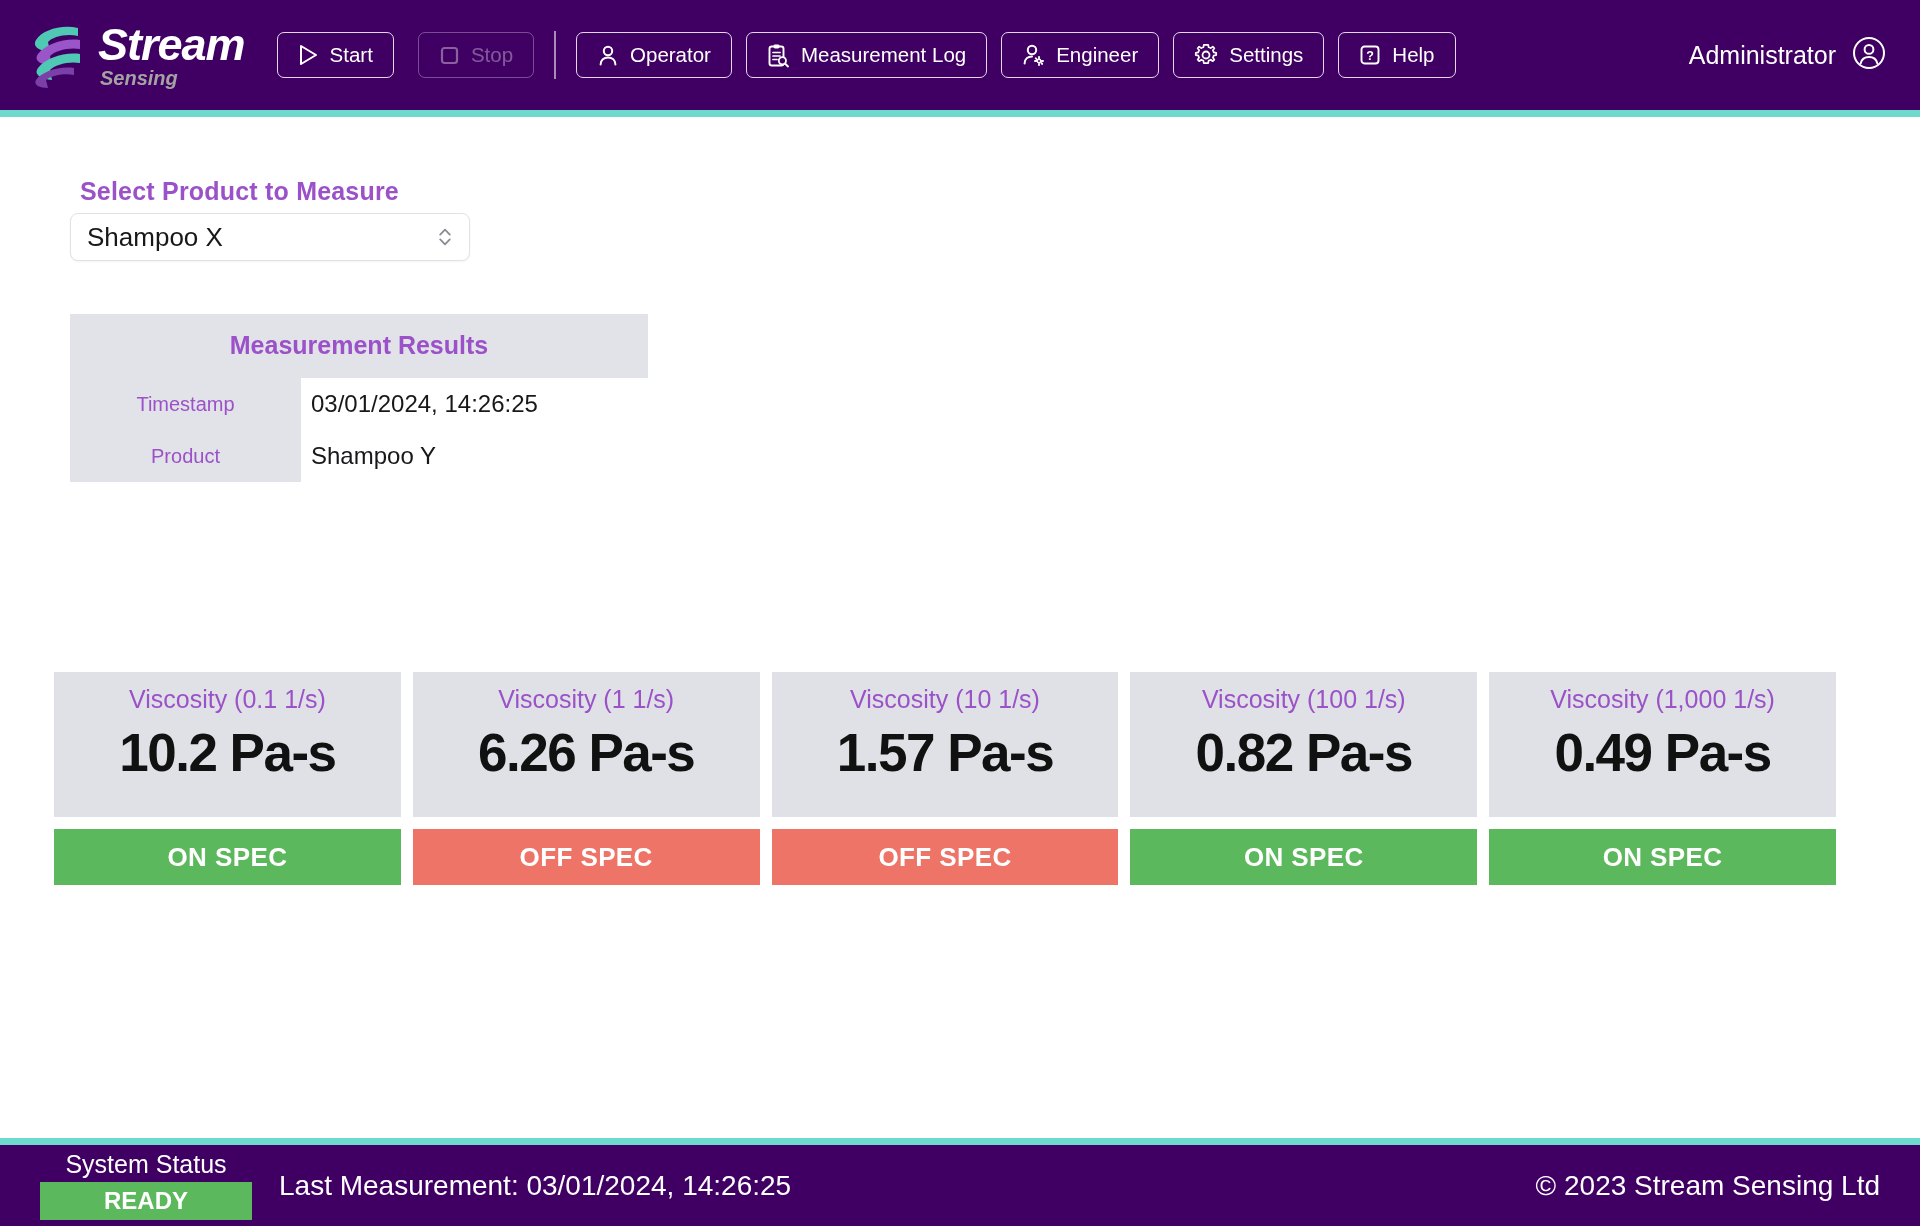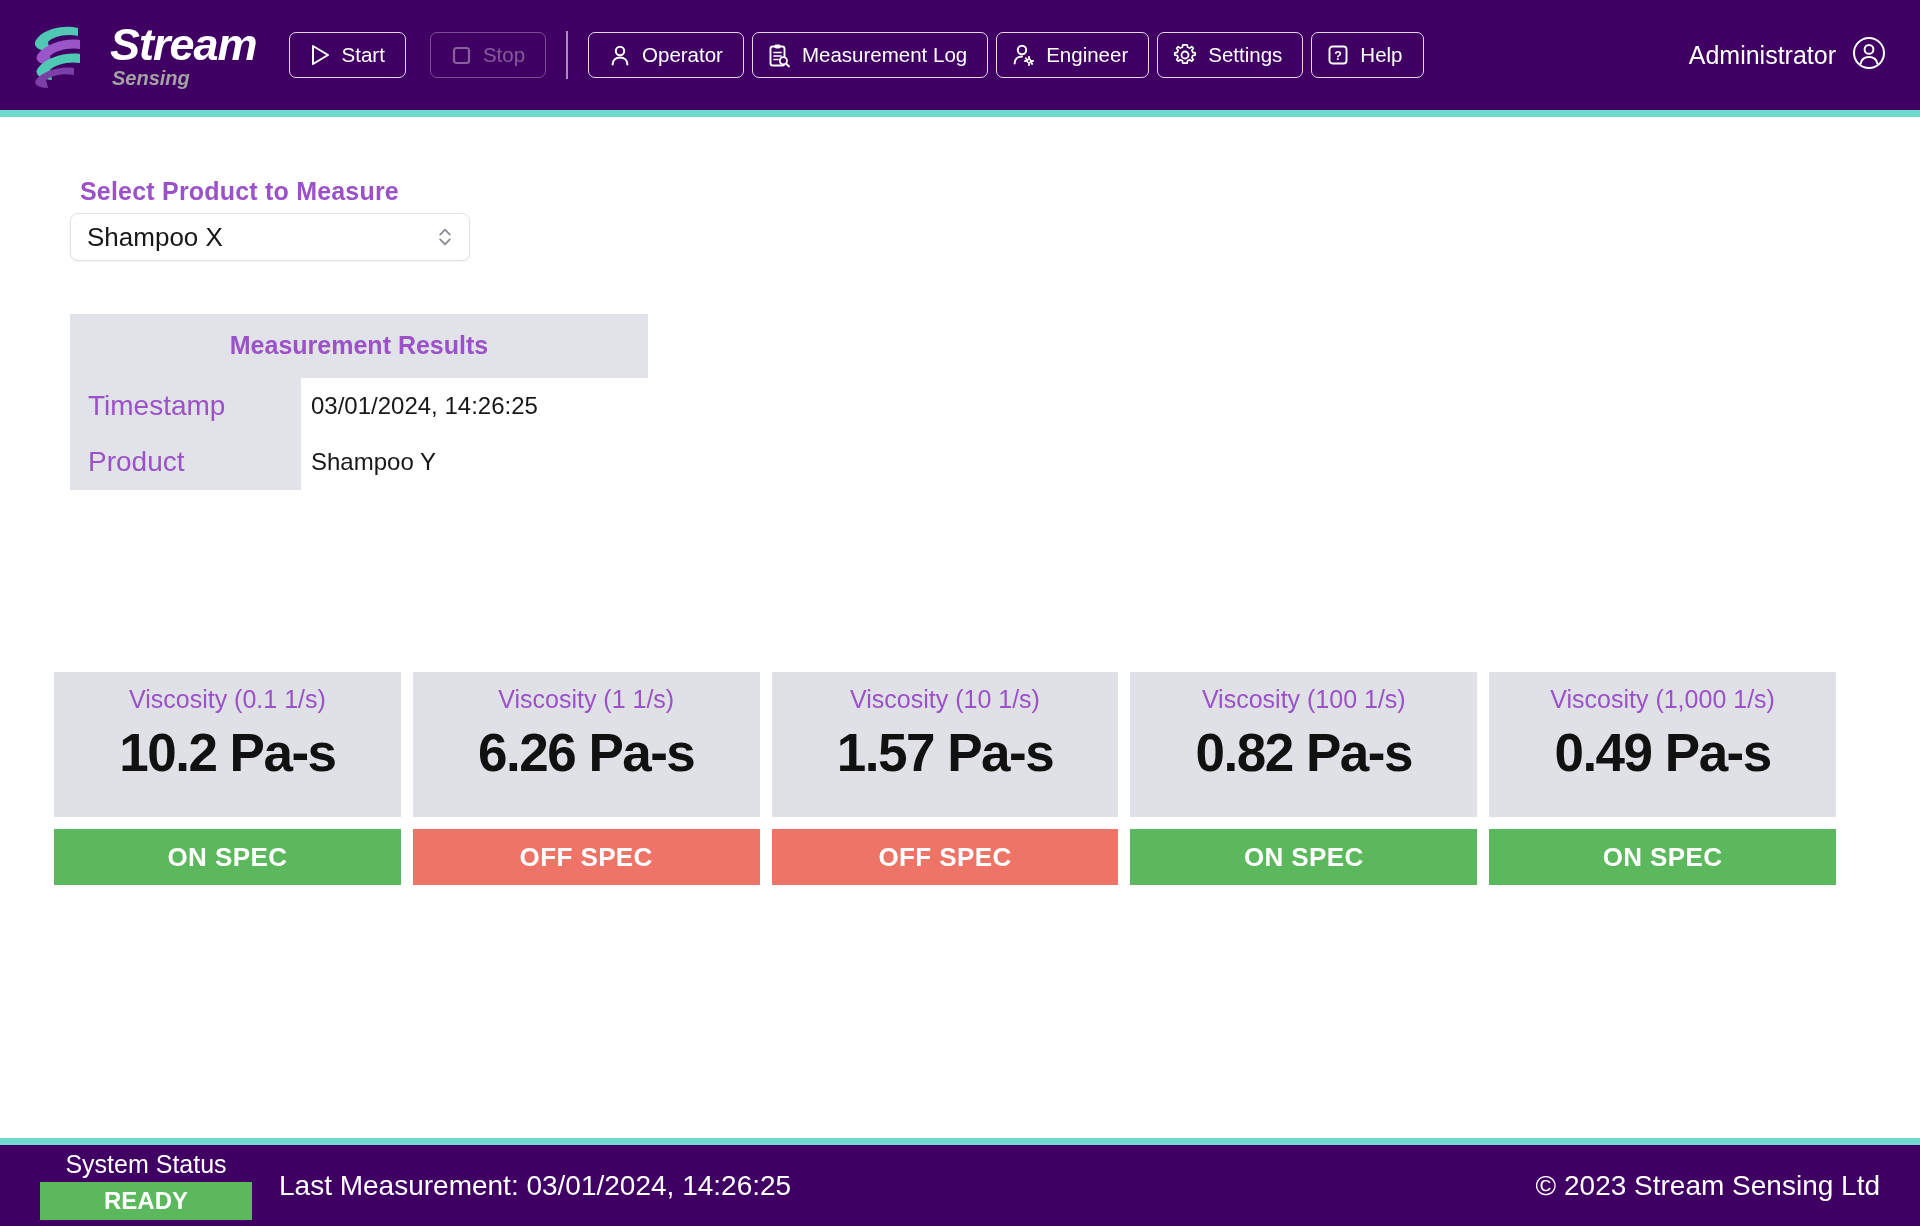--- a/index.html
+++ b/index.html
@@ -20,21 +20,21 @@
     display: flex; align-items: center;
     padding: 0 22px;
   }
   .header-accent {
     position: absolute; top: 110px; left: 0;
     width: 1920px; height: 7px;
     background: #6fd9cd;
   }
 
   
-  .logo-block { display: flex; gap: 16px; flex: 0 0 auto; margin-right: 32px; }
+  .logo-block { display: flex; gap: 4px; flex: 0 0 auto; margin-right: 32px; }
   .logo-mark { width: 72px; height: 74px; flex: 0 0 auto; }
   .logo-text { display: flex; flex-direction: column; justify-content: center; line-height: 1; }
   .logo-stream {
     color:#fff; font-size: 45px; font-weight: 700; font-style: italic;
     letter-spacing: -1px; font-family: "Liberation Sans", sans-serif;
   }
   .logo-sensing {
     color:#a3a3a3; font-size: 20px; font-weight: 700; font-style: italic;
     letter-spacing: 0px; margin-top: 1px; margin-left: 2px;
   }
@@ -59,21 +59,21 @@
     color: rgba(255,255,255,0.35);
     cursor: default;
   }
   .nav-btn .ic { display:inline-flex; align-items:center; justify-content:center; }
   .btn-gap { width: 24px; flex:0 0 auto; }
   .divider {
     width: 2px; height: 48px; background: rgba(255,255,255,0.55);
     margin: 0 20px; flex: 0 0 auto;
   }
   .toolbar-group { display:flex; align-items:center; }
-  .toolbar-group .nav-btn + .nav-btn { margin-left: 8px; padding-left: 15px; }
+  .toolbar-group .nav-btn + .nav-btn { margin-left: 14px; }
   .spacer { flex: 1 1 auto; }
 
   .user-area { display:flex; align-items:center; gap: 16px; margin-right: 12px; }
   .user-name { color:#fff; font-size: 25px; font-family:"Liberation Sans", sans-serif; }
 
   
   .main { position:absolute; top:117px; left:0; width:1920px; height:1021px; background:#fff; }
 
   .select-label {
     position:absolute; left: 80px; top: 60px;
@@ -102,22 +102,22 @@
   }
   .results-title {
     background:#e1e3e8;
     color:#9b51c8;
     font-size: 25px; font-weight:700;
     padding: 17px 18px 18px 18px;
     text-align:center;
   }
   .results td { border: none; }
   .res-key {
-    background:#e1e3e8; color:#9b51c8; font-size: 28px;
-    padding: 12px 18px; width: 231px; text-align:left;
+    background:#e1e3e8; color:#9b51c8; font-size: 20px;
+    padding: 12px 18px; width: 231px; text-align:center;
   }
   .res-val {
     background:#ffffff; color:#18181b; font-size: 24px;
     padding: 12px 10px; text-align:left;
     border-bottom: 1.5px solid #e1e3e8;
   }
 
   
   .cards {
     position:absolute; left: 54px; top: 555px;

